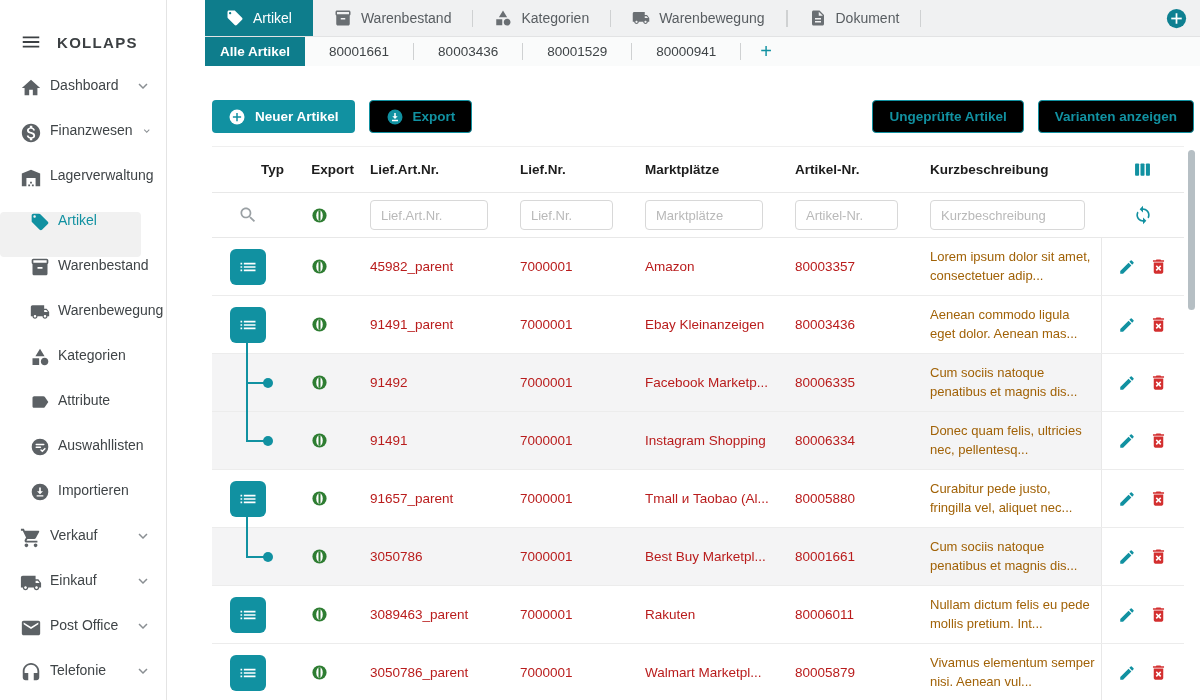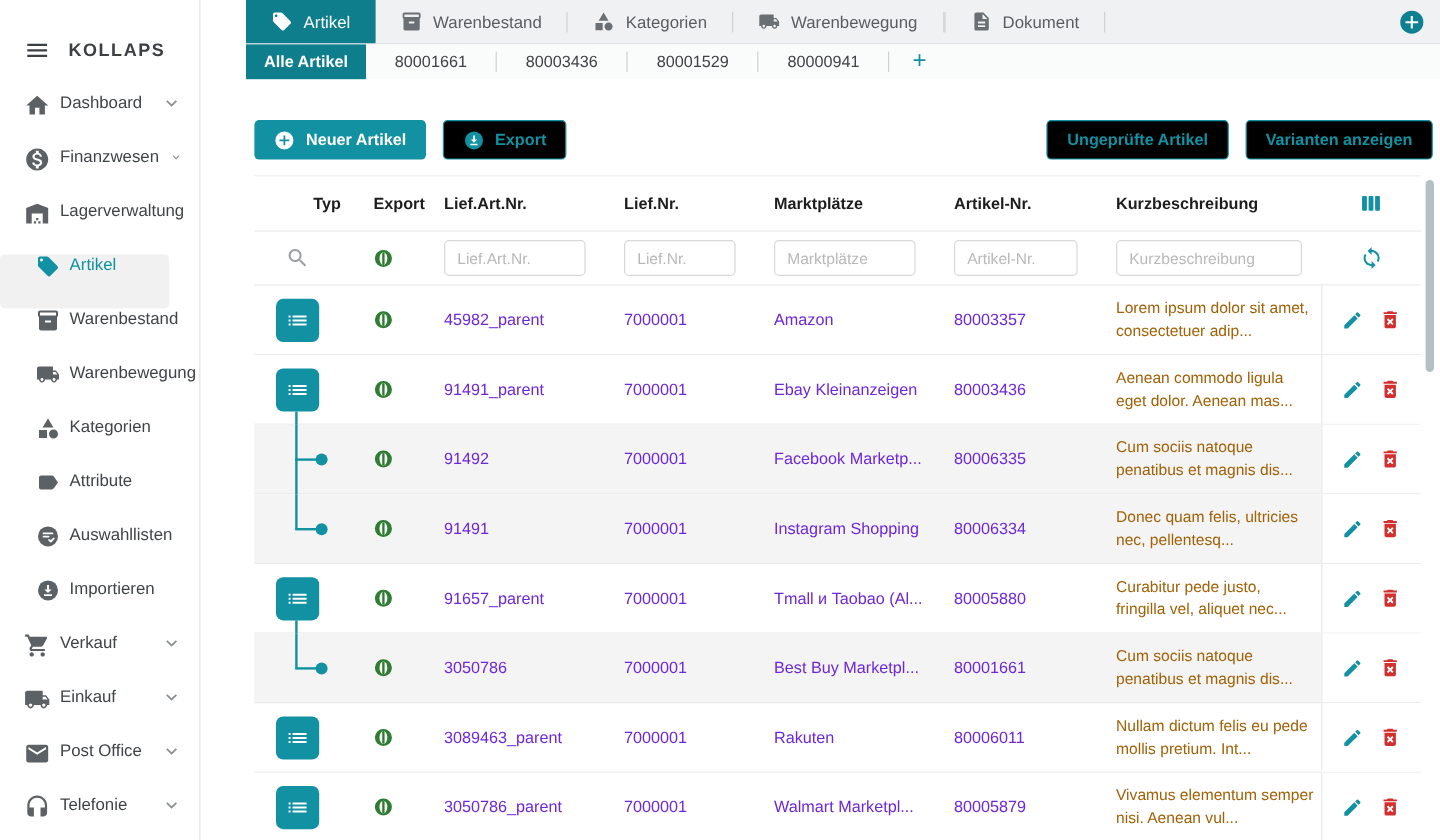--- a/index.html
+++ b/index.html
@@ -78,21 +78,21 @@
   .fcell.inputcell{justify-content:flex-start}
   .fcell input{width:calc(100% - 32px);margin-left:16px;height:30px;
     border:1px solid #d8d8d8;border-radius:4px;padding:0 10px;font-size:13px;
     color:#444;font-family:inherit;outline:none;background:#fff}
   .fcell input::placeholder{color:#b9b9b9}
   .search-ic{width:20px;height:20px;color:#9aa0a4}
   .refresh-ic{width:20px;height:20px;color:var(--teal);cursor:pointer}
   .columns-ic{width:21px;height:21px;cursor:pointer}
   .aktiv-ic{width:17px;height:17px}
 
-  .cell{font-size:13.5px;color:#6d28d9;padding-left:16px}
+  .cell{font-size:13.5px;color:#b91c1c;padding-left:16px}
   .cell.kurz{font-size:13px;line-height:1.4;color:#a16207;padding-right:6px}
   .cell.typ{position:relative;height:100%;display:flex;align-items:center;padding-left:0}
   .type-btn{width:36px;height:36px;border-radius:6px;background:var(--teal);
     display:flex;align-items:center;justify-content:center;margin-left:18px;cursor:pointer}
   .type-btn .ic{width:20px;height:20px}
   .tree-down{position:absolute;left:34px;top:calc(50% + 18px);bottom:-1px;width:2px;background:var(--teal)}
   .tree-v{position:absolute;left:34px;top:0;bottom:-1px;width:2px;background:var(--teal)}
   .tree-v.last{bottom:50%}
   .tree-h{position:absolute;left:34px;top:calc(50% - 1px);width:22px;height:2px;background:var(--teal)}
   .tree-dot{position:absolute;left:51px;top:calc(50% - 5px);width:10px;height:10px;

